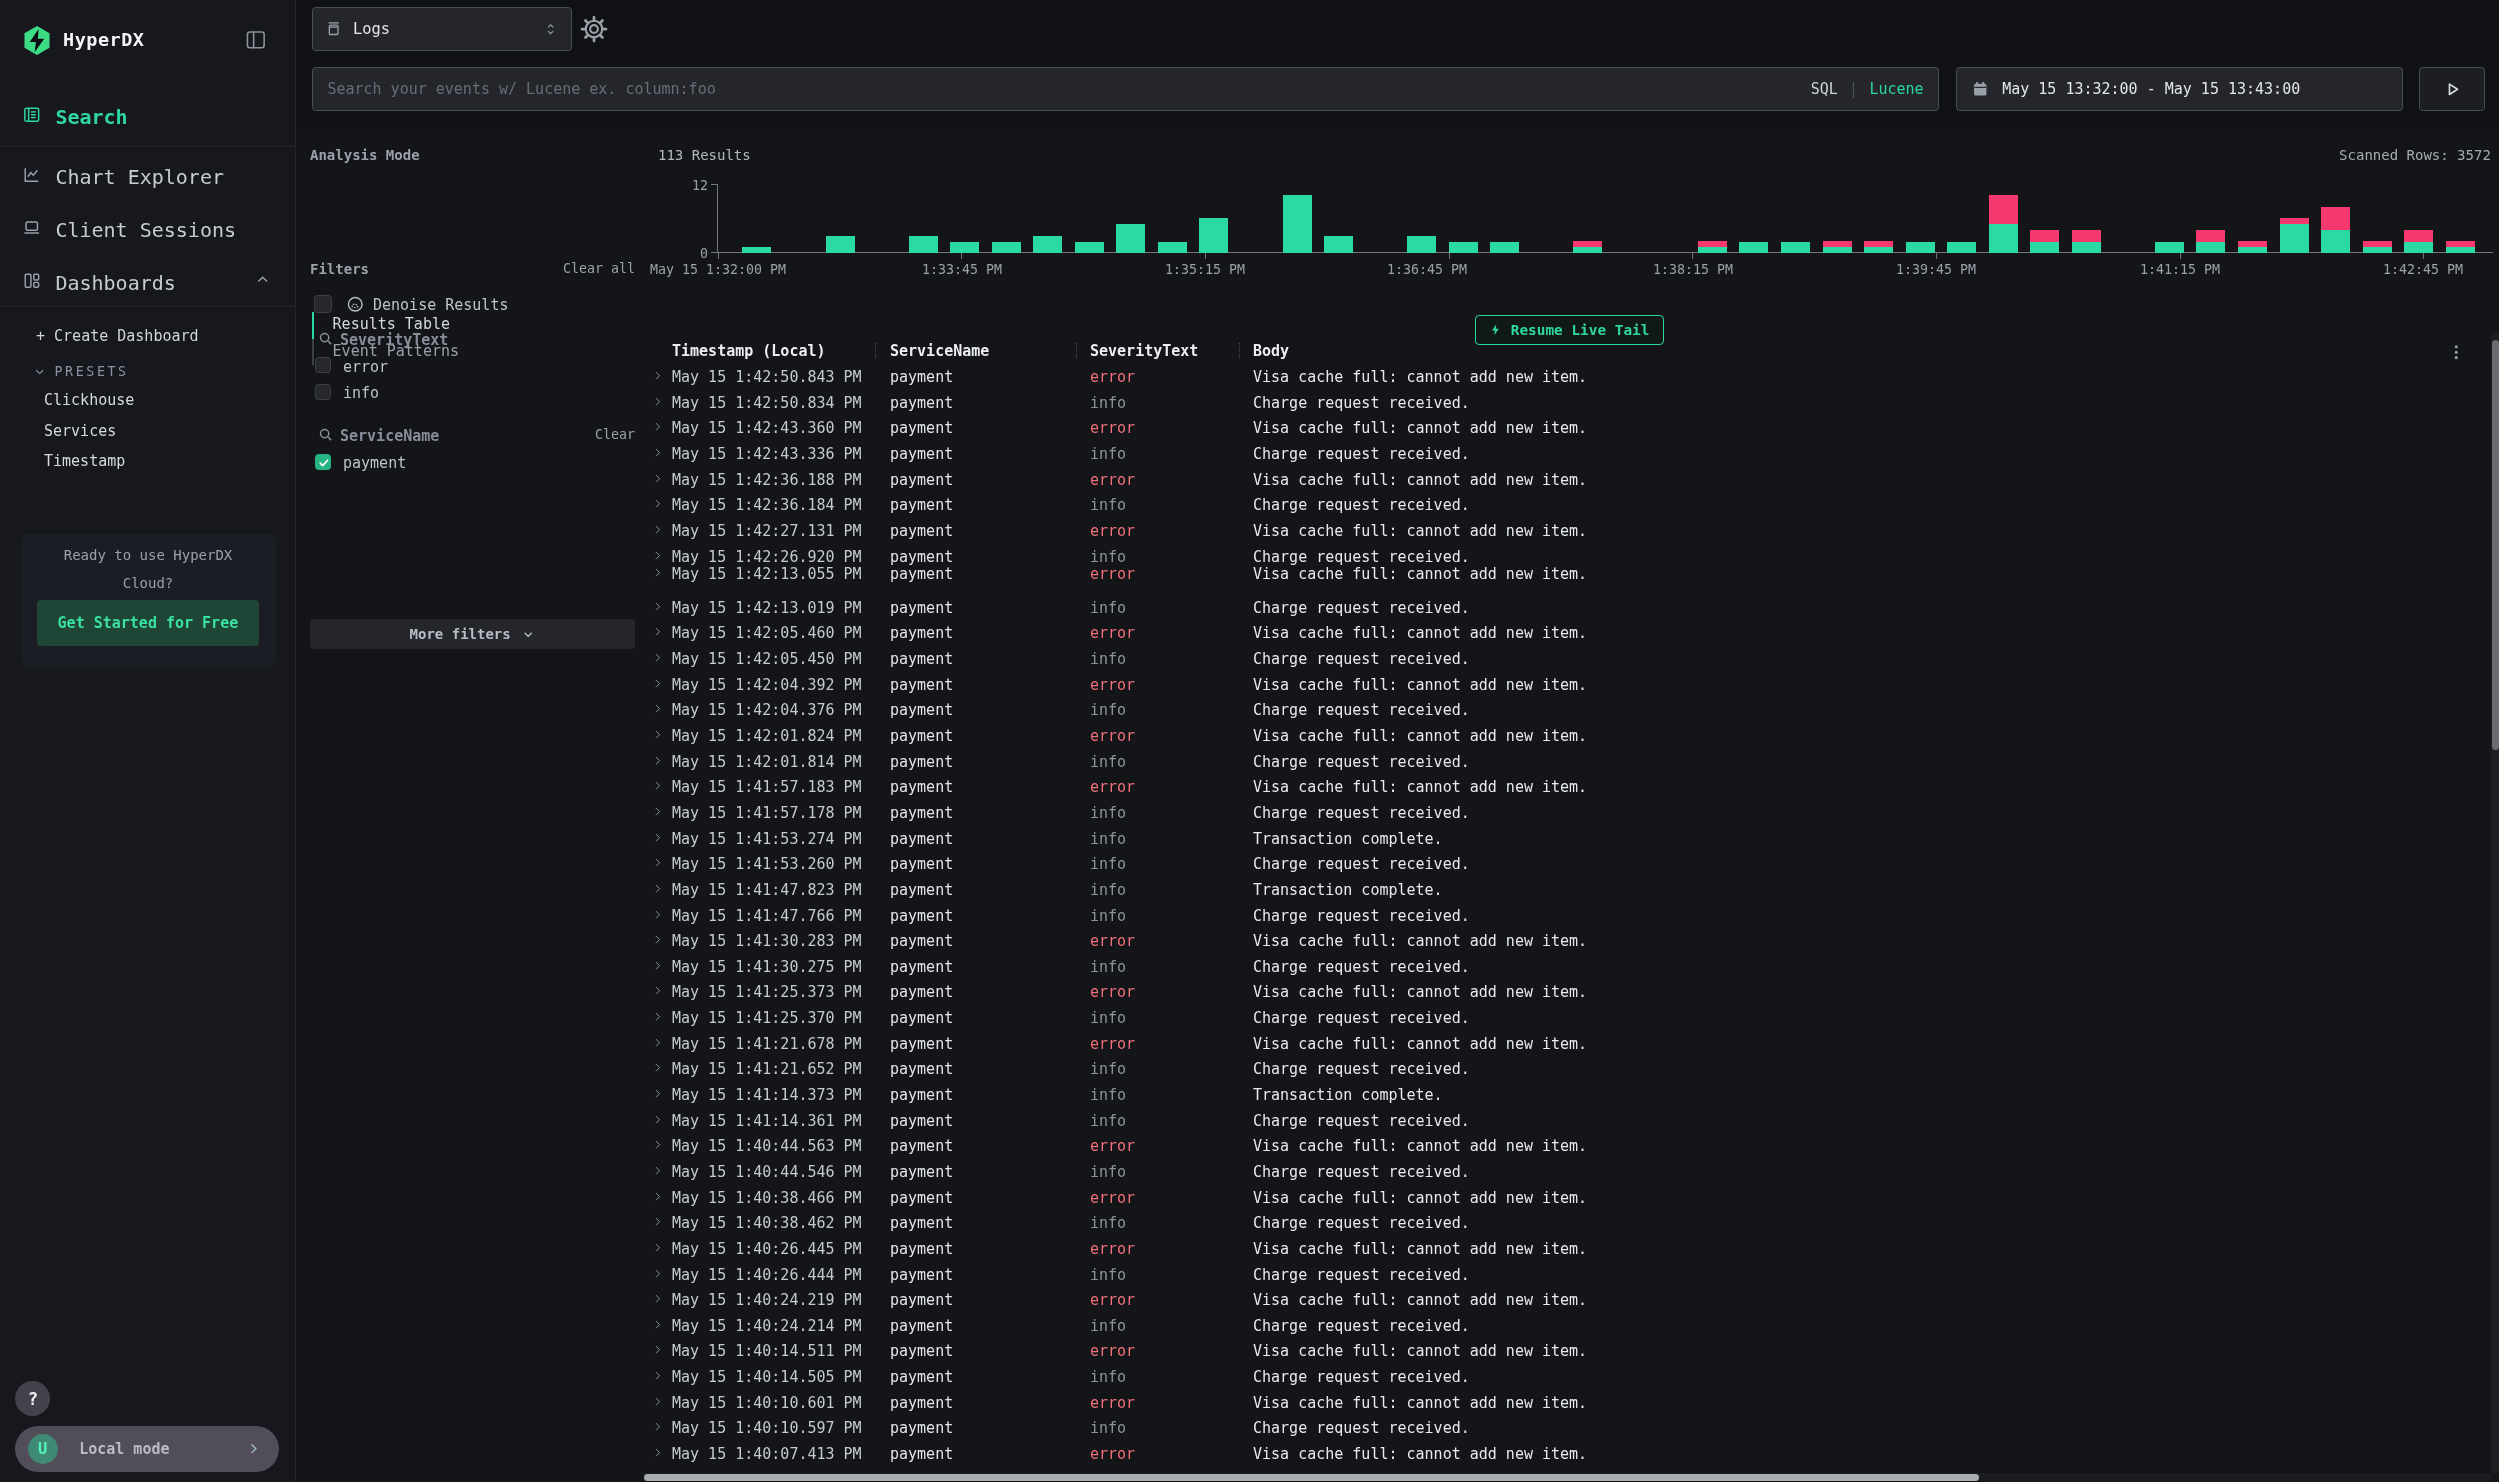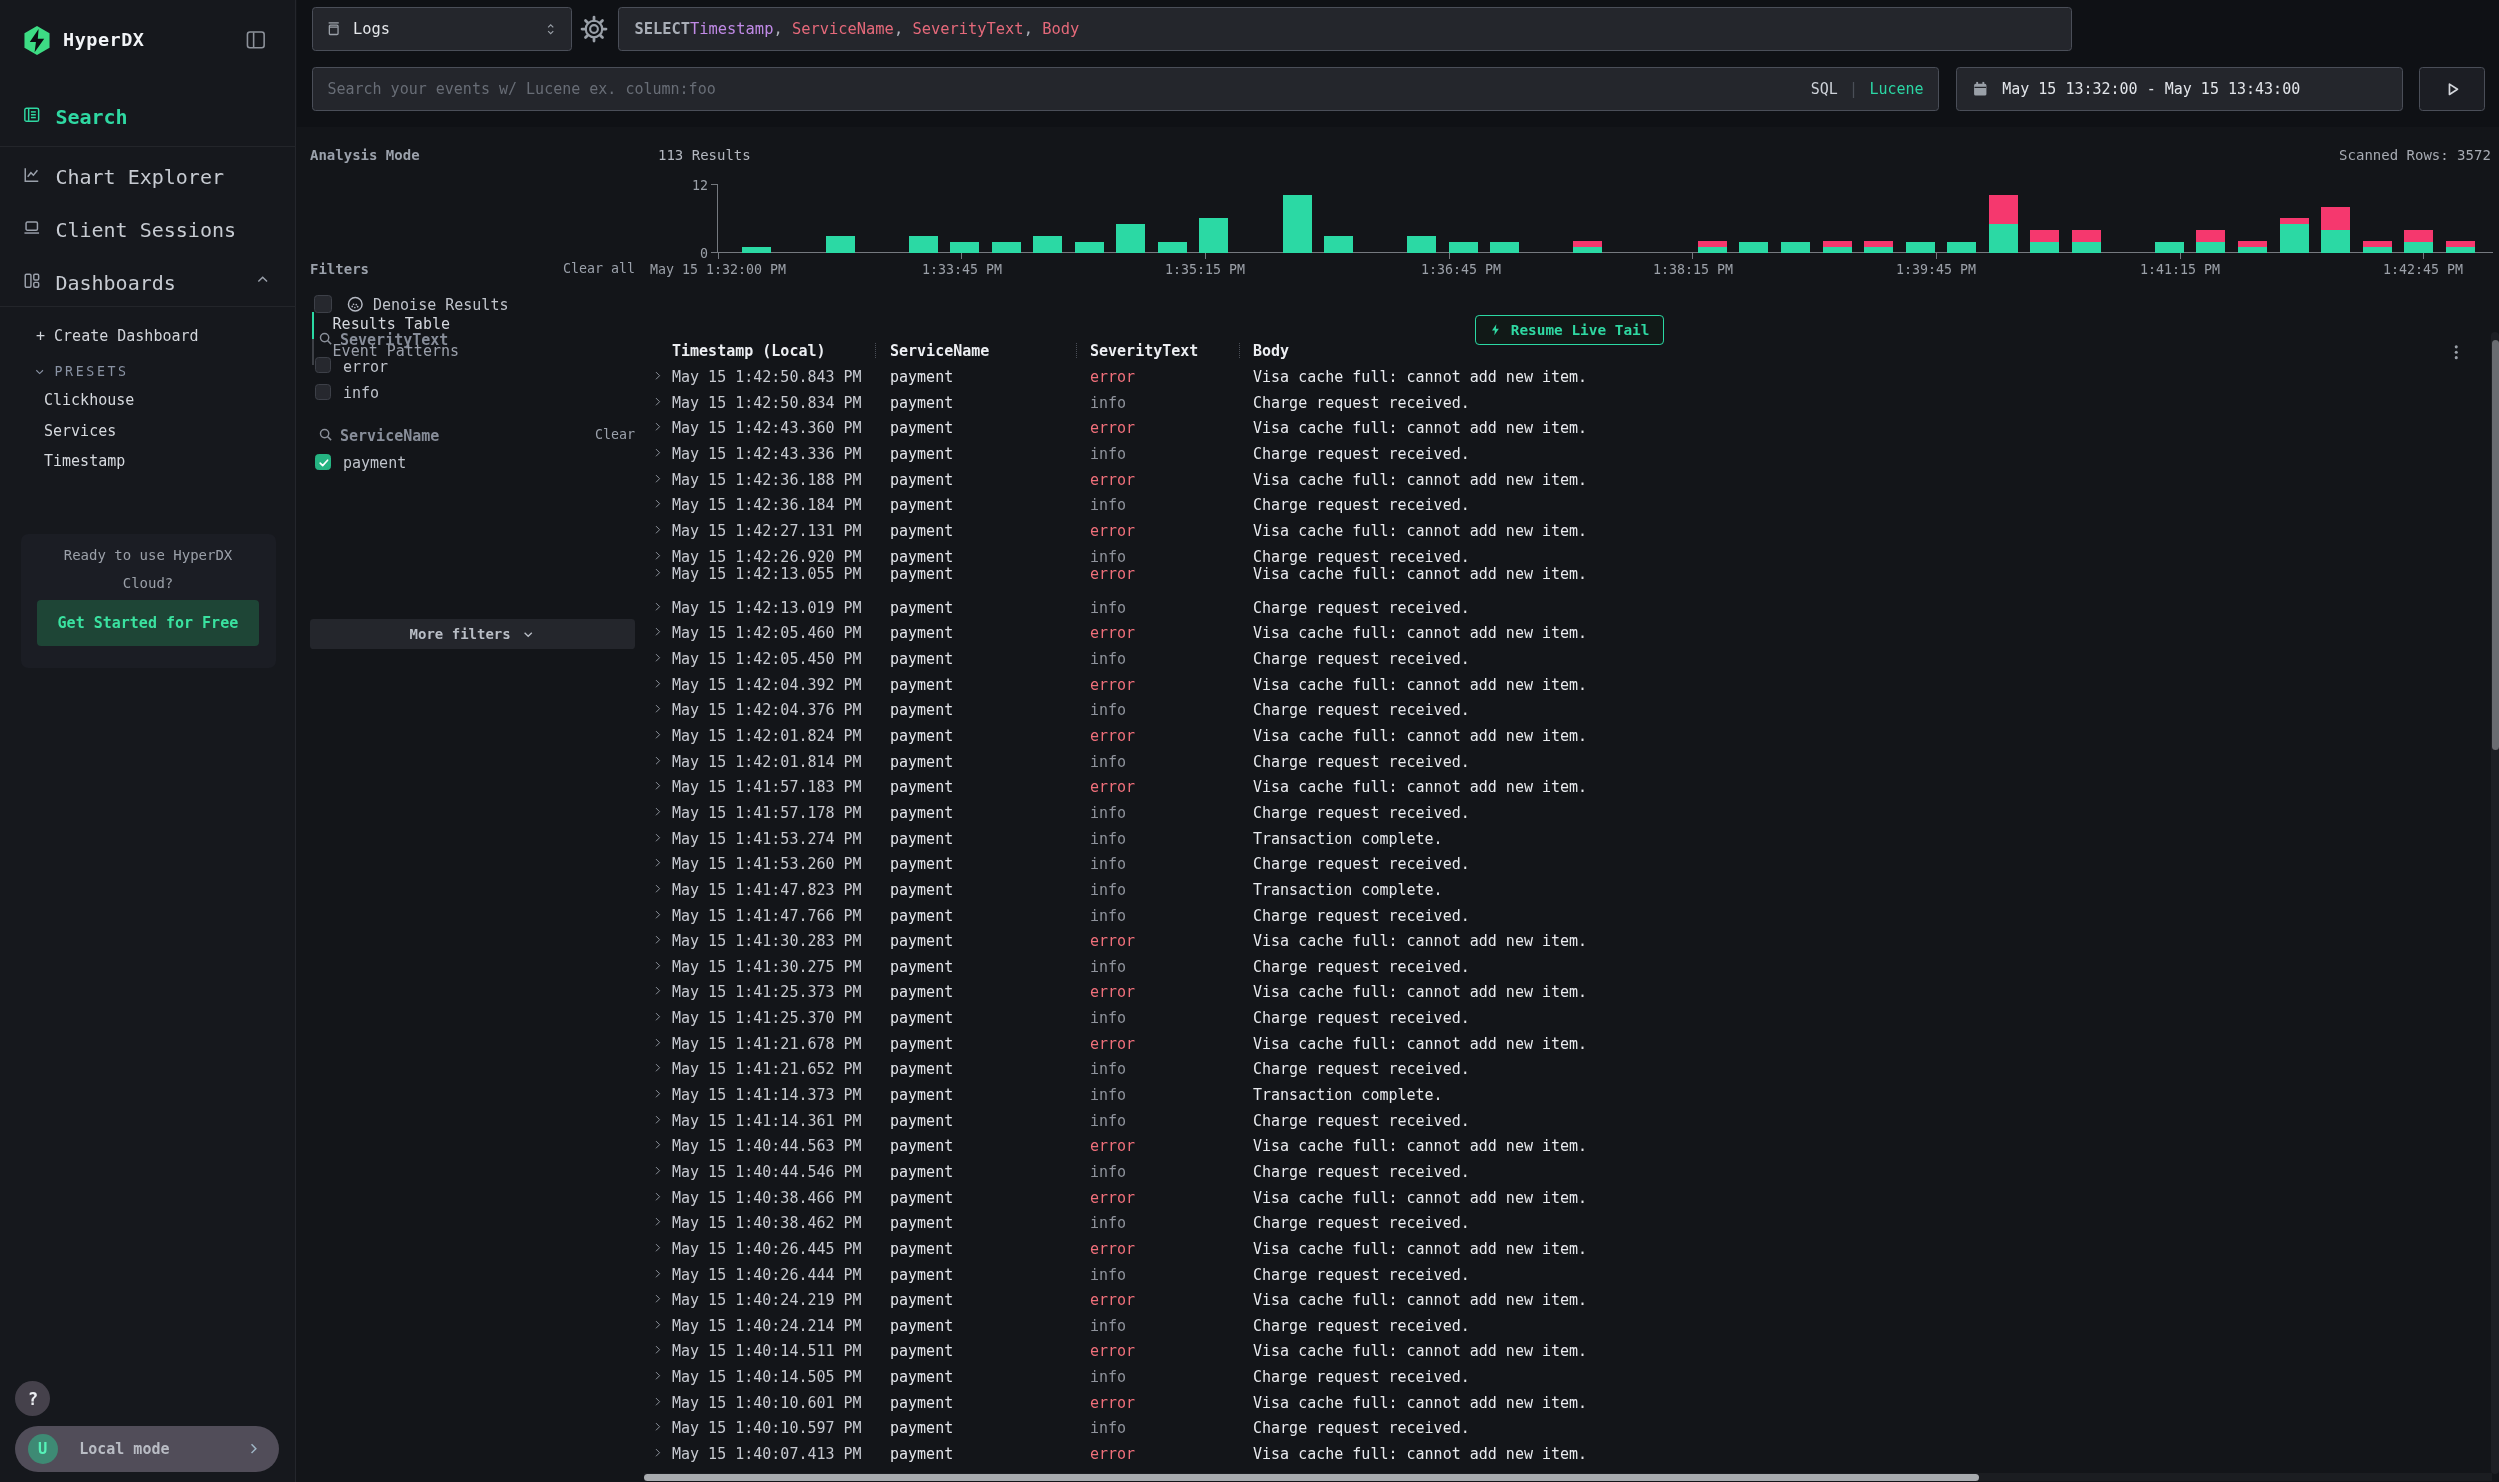--- a/index.html
+++ b/index.html
@@ -254,24 +254,20 @@
             <line x1="12" y1="18.8" x2="12" y2="21.6"></line>
             <line x1="2.4" y1="12" x2="5.2" y2="12"></line>
             <line x1="18.8" y1="12" x2="21.6" y2="12"></line>
             <line x1="5.2" y1="5.2" x2="7.2" y2="7.2"></line>
             <line x1="16.8" y1="16.8" x2="18.8" y2="18.8"></line>
             <line x1="5.2" y1="18.8" x2="7.2" y2="16.8"></line>
             <line x1="16.8" y1="7.2" x2="18.8" y2="5.2"></line>
           </g>
         </svg>
     </button>
-    <div class="box sql-box">
-      <span class="kw">SELECT</span>
-      <span id="query-tokens"> <span class="tok-purple">Timestamp</span><span class="tok-sep">, </span><span class="tok-red">ServiceName</span><span class="tok-sep">, </span><span class="tok-red">SeverityText</span><span class="tok-sep">, </span><span class="tok-red">Body</span></span>
-    </div>
 
     <div class="box search-box">
       <input type="text" placeholder="Search your events w/ Lucene ex. column:foo" style="">
       <span class="lang-toggle">
         <span class="lang-sql">SQL</span>
         <span class="lang-sep">|</span>
         <span class="lang-lucene">Lucene</span>
       </span>
     </div>
     <div class="box date-box">
@@ -486,21 +482,21 @@
           </div>
         </div>
       <div id="xticks">
           <div class="x-tick" style="left: 74px;"></div>
           <div class="x-lab" style="left: -13px;">May 15 1:32:00 PM</div>
           <div class="x-tick" style="left: 317px;"></div>
           <div class="x-lab" style="left: 231px;">1:33:45 PM</div>
           <div class="x-tick" style="left: 561px;"></div>
           <div class="x-lab" style="left: 474px;">1:35:15 PM</div>
           <div class="x-tick" style="left: 805px;"></div>
-          <div class="x-lab" style="left: 730px;">1:36:45 PM</div>
+          <div class="x-lab" style="left: 696px;">1:36:45 PM</div>
           <div class="x-tick" style="left: 1048px;"></div>
           <div class="x-lab" style="left: 962px;">1:38:15 PM</div>
           <div class="x-tick" style="left: 1292px;"></div>
           <div class="x-lab" style="left: 1205px;">1:39:45 PM</div>
           <div class="x-tick" style="left: 1536px;"></div>
           <div class="x-lab" style="left: 1449px;">1:41:15 PM</div>
           <div class="x-tick" style="left: 1779px;"></div>
           <div class="x-lab" style="left: 1692px;">1:42:45 PM</div>
         </div>
     </div>

